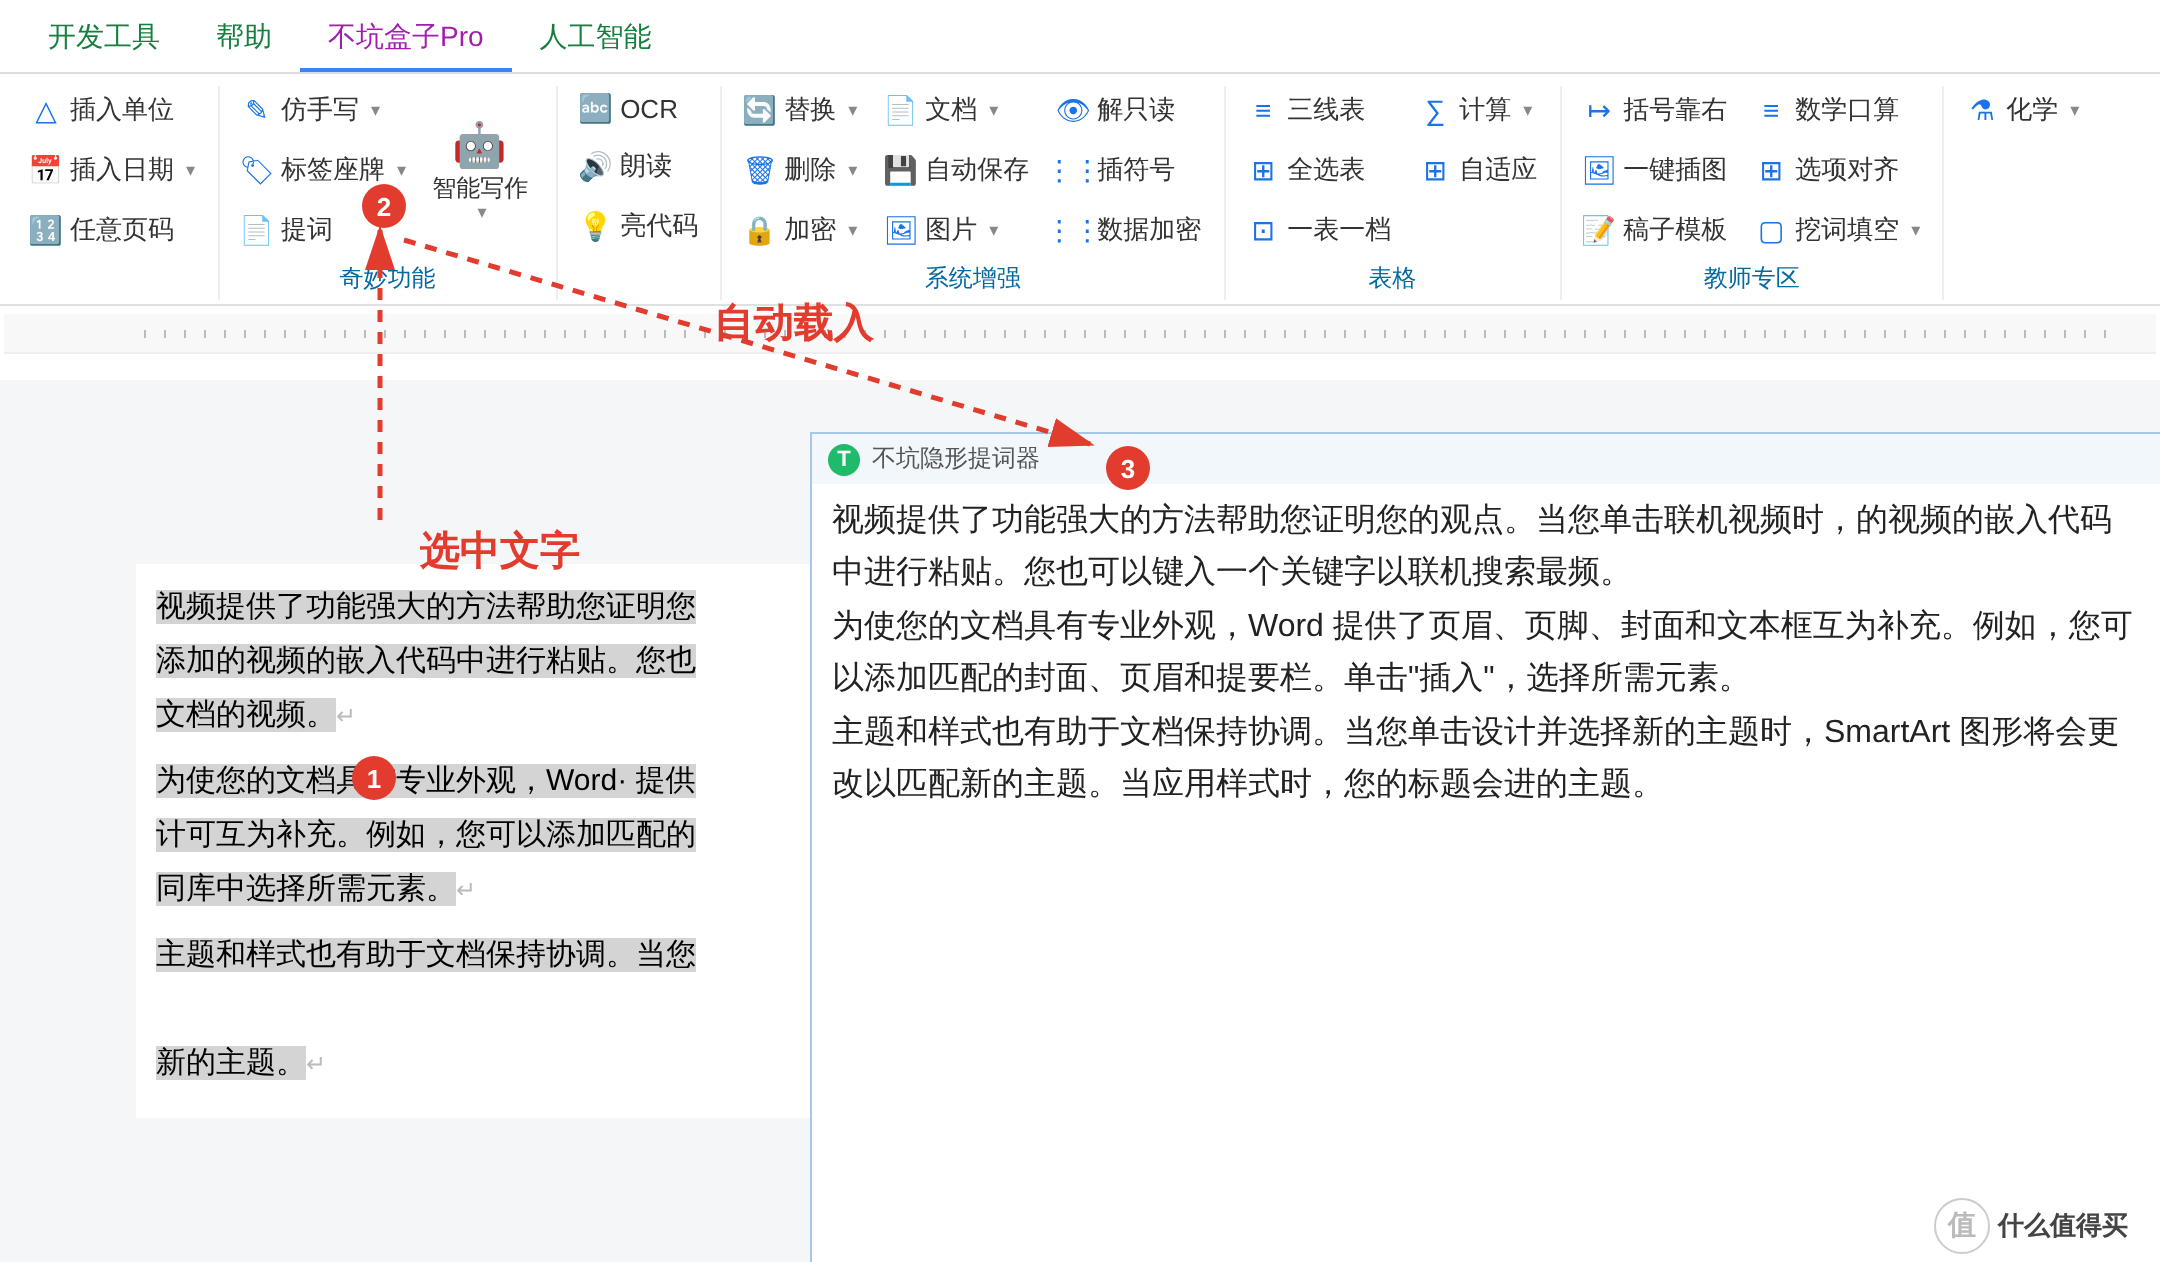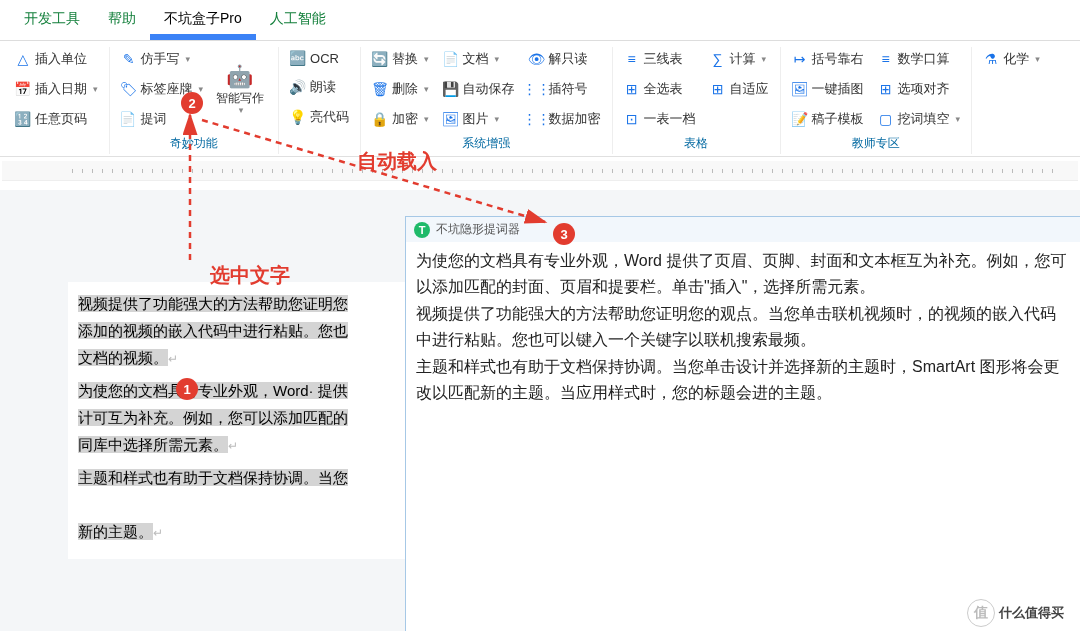--- a/index.html
+++ b/index.html
@@ -1,20 +1,20 @@
 <!DOCTYPE html>
 <html><head>
 <meta charset="utf-8">
 <style>
 * { margin: 0; padding: 0; box-sizing: border-box; font-family: "Microsoft YaHei", Arial, sans-serif; }
 body { background: #fff; width: 1080px; height: 631px; overflow: hidden; position: relative; }
 
 .menubar { display: flex; padding: 4px 10px 0; font-size: 14px; border-bottom: 1px solid #ddd; }
 .menubar-item { padding: 6px 14px; cursor: pointer; color: #15803d; }
-.menubar-item.active { color: #000000; border-bottom: 6px solid #3b82f6; text-align: center; }
+.menubar-item.active { color: #a21caf; border-bottom: 2px solid #3b82f6; text-align: center; }
 
 .ribbon { display: flex; padding: 6px 4px 2px; border-bottom: 1px solid #e0e0e0; font-size: 13px; color: #333; }
 .ribbon-group { display: flex; flex-direction: column; border-right: 1px solid #eee; padding: 0 6px; }
 .ribbon-grid { display: flex; flex-direction: column; gap: 6px; }
 .rbtn { display: flex; align-items: center; gap: 4px; padding: 3px 5px; cursor: pointer; border-radius: 3px; white-space: nowrap; }
 .ric { width: 16px; height: 16px; display: inline-flex; align-items: center; justify-content: center; color: #1a73e8; font-size: 14px; }
 .dd { color: #888; font-size: 9px; margin-left: 2px; }
 .big-btn { display: flex; flex-direction: column; align-items: center; justify-content: center; padding: 4px 8px; cursor: pointer; }
 .big-btn .bic { width: 28px; height: 28px; display: flex; align-items: center; justify-content: center; color: #1a73e8; font-size: 22px; }
 .group-label { text-align: center; font-size: 12px; color: #0369a1; padding: 4px 0 2px; }
@@ -266,22 +266,22 @@
     </div>
   </div>
 </div>
 
 <div class="panel">
   <div class="panel-header">
     <span class="t-ico">T</span>
     <span>不坑隐形提词器</span>
   </div>
   <div class="panel-body">
+    <div>视频提供了功能强大的方法帮助您证明您的观点。当您单击联机视频时，的视频的嵌入代码中进行粘贴。您也可以键入一个关键字以联机搜索最频。</div>
     <div>为使您的文档具有专业外观，Word 提供了页眉、页脚、封面和文本框互为补充。例如，您可以添加匹配的封面、页眉和提要栏。单击"插入"，选择所需元素。</div>
-    <div>视频提供了功能强大的方法帮助您证明您的观点。当您单击联机视频时，的视频的嵌入代码中进行粘贴。您也可以键入一个关键字以联机搜索最频。</div>
     <div>主题和样式也有助于文档保持协调。当您单击设计并选择新的主题时，SmartArt 图形将会更改以匹配新的主题。当应用样式时，您的标题会进的主题。</div>
   </div>
 </div>
 
 <div class="badge" style="left:176px; top:378px">1</div>
 <div class="badge" style="left:181px; top:92px">2</div>
 <div class="badge" style="left:553px; top:223px">3</div>
 <div class="anno-text" style="left:357px; top:148px">自动载入</div>
 <div class="anno-text" style="left:210px; top:262px">选中文字</div>
 

